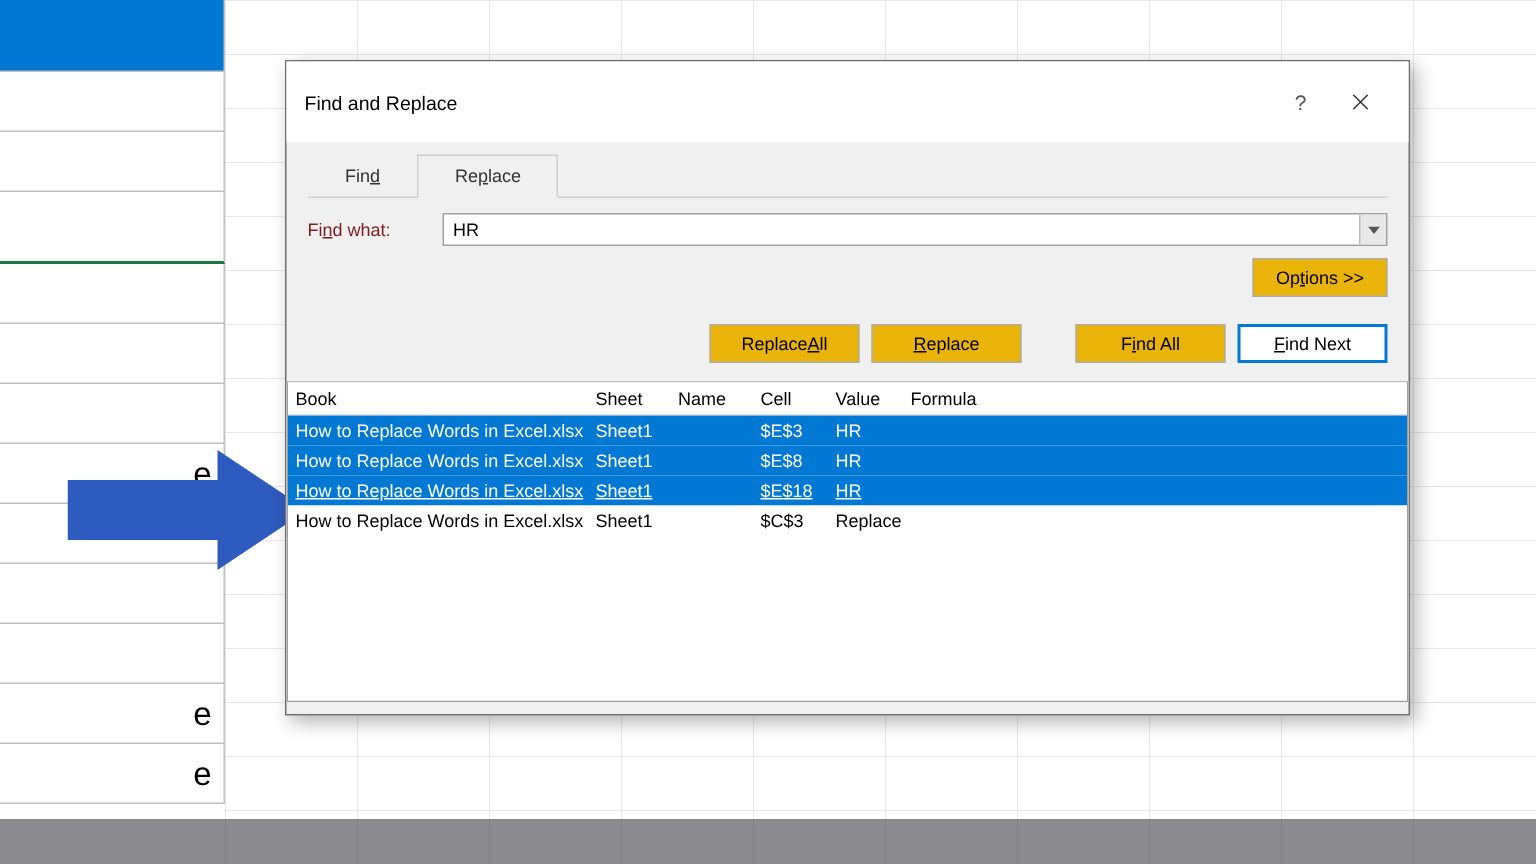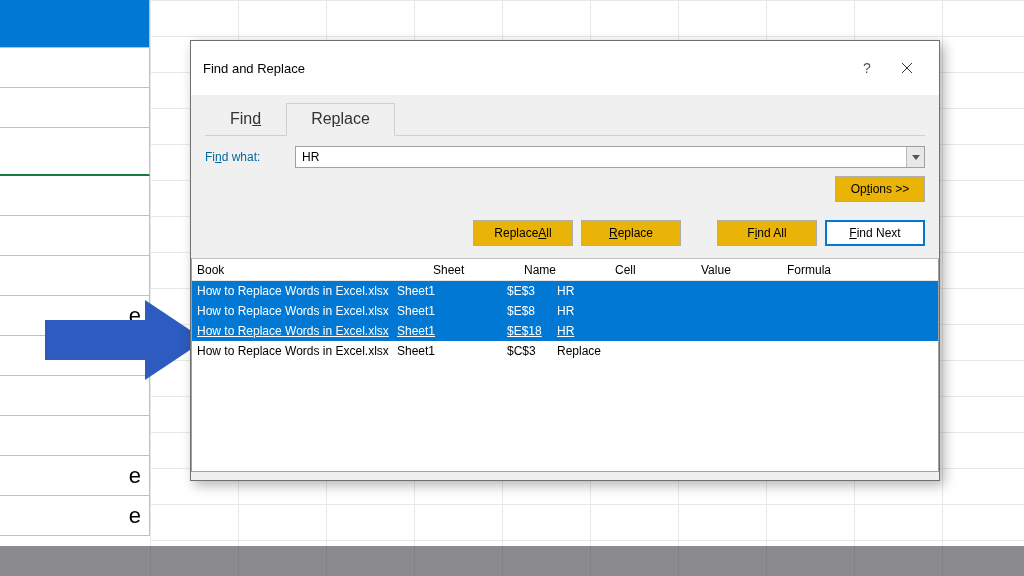--- a/index.html
+++ b/index.html
@@ -103,41 +103,41 @@
     
     .tabs {
       display: flex;
       border-bottom: 1px solid #d0d0d0;
       margin-bottom: 10px;
     }
     .tab {
       padding: 6px 24px;
       background: transparent;
       border: 1px solid transparent;
-      font-size: 16px;
+      font-size: 12px;
       color: #333;
       position: relative;
     }
     .tab.active {
       background: #f0f0f0;
       border: 1px solid #d0d0d0;
       border-bottom: 1px solid #f0f0f0;
       margin-bottom: -1px;
     }
     .tab .ul { text-decoration: underline; }
     
     .form-row {
       display: flex;
       align-items: center;
       margin-bottom: 7px;
     }
     .form-label {
       width: 90px;
       font-size: 12px;
-      color: #0369a1;
+      color: #7f1d1d;
     }
     .form-label .ul { text-decoration: underline; }
     .combo {
       flex: 1;
       height: 22px;
       border: 1px solid #a0a0a0;
       background: #fff;
       display: flex;
       align-items: center;
       padding: 0 6px;
@@ -194,21 +194,20 @@
       border-top: 1px solid #c0c0c0;
       margin: 0 -14px;
     }
     .results-header {
       display: flex;
       background: #fff;
       border-bottom: 1px solid #e6e6e6;
       height: 22px;
       align-items: center;
       font-size: 12px;
-      gap: 36px;
     }
     .col-book { width: 205px; padding-left: 5px; }
     .col-sheet { width: 55px; }
     .col-name { width: 55px; }
     .col-cell { width: 50px; }
     .col-value { width: 50px; }
     .col-formula { flex: 1; }
     
     .results-row {
       display: flex;

